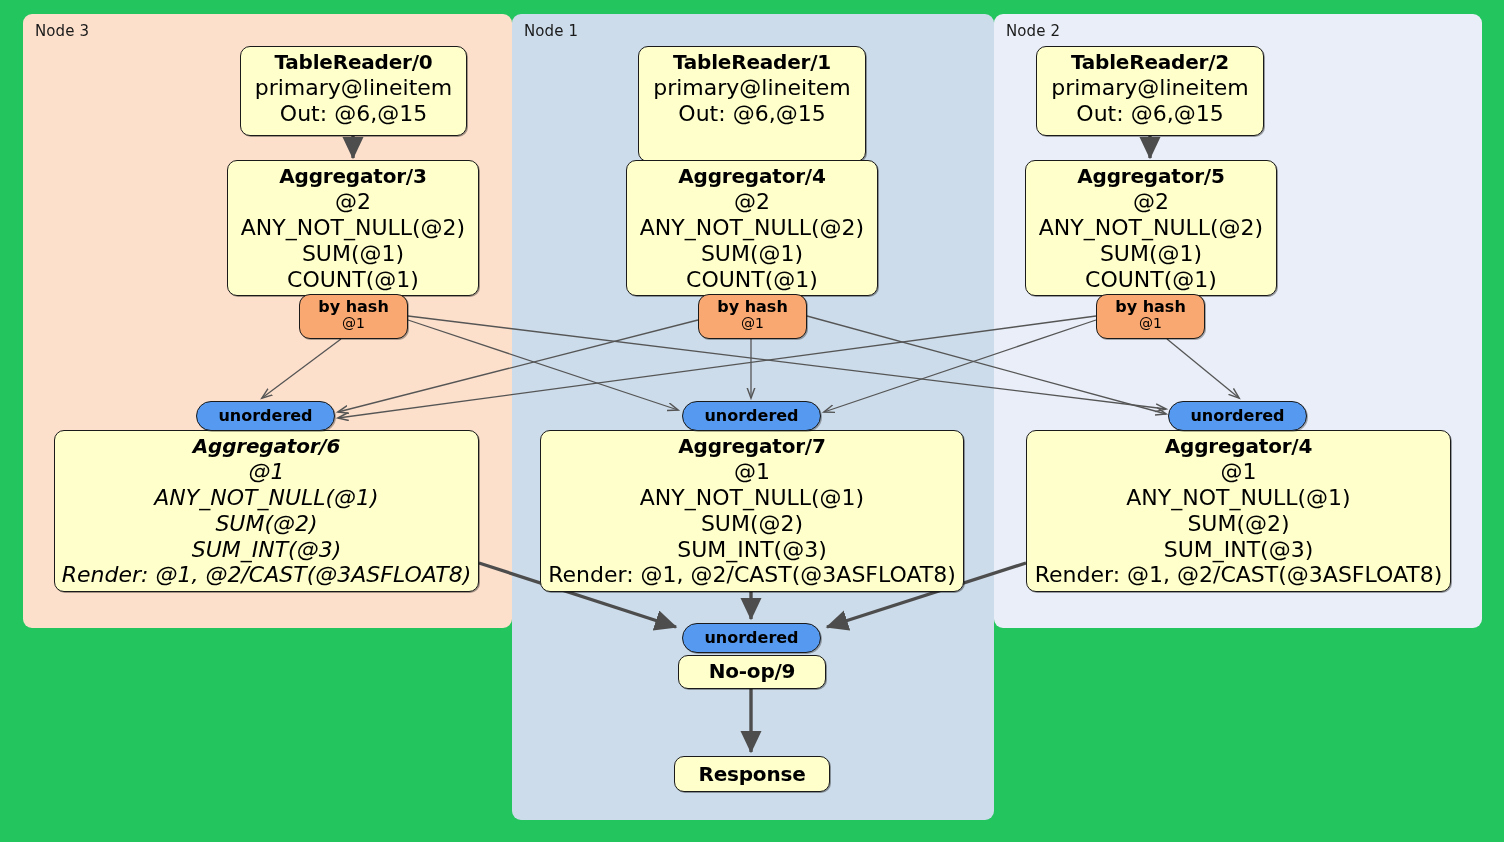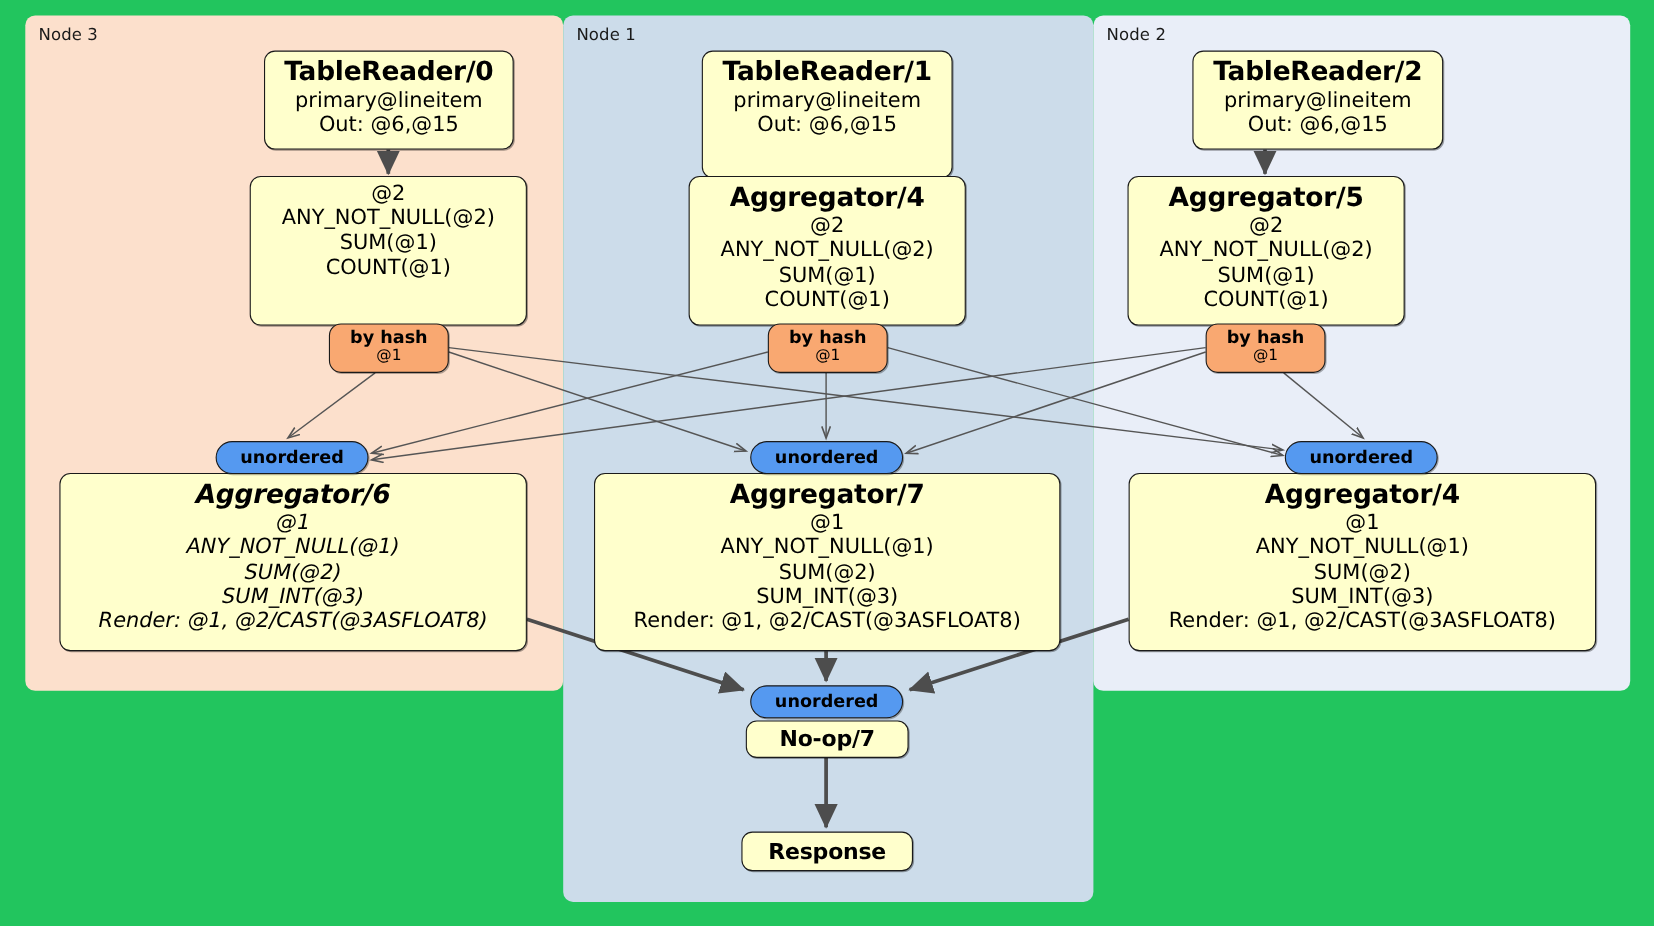--- a/index.html
+++ b/index.html
@@ -50,27 +50,27 @@
     border: 1.6px solid #1a1a1a;
     border-radius: 10px;
     text-align: center;
     color: #000000;
     line-height: 1.17;
     padding-top: 4px;
     box-shadow: 1px 1px 0 rgba(0,0,0,0.35);
   }
   .proc .title {
     font-weight: bold;
-    font-size: 24px;
+    font-size: 20px;
     letter-spacing: -0.2px;
     display: block;
     margin-bottom: 1px;
   }
   .proc .line {
-    font-size: 19px;
+    font-size: 22px;
     display: block;
     white-space: nowrap;
   }
   .proc.small .title {
     font-size: 20px;
     margin: 0;
   }
 
   
   .pill {
@@ -155,26 +155,27 @@
       <div class="proc" style="left: 240px; top: 46px; width: 227px; height: 90px;">
         <span class="title">TableReader/0</span>
         <span class="line">primary@lineitem</span>
         <span class="line">Out: @6,@15</span>
       </div>
       <div class="proc" style="left: 638px; top: 46px; width: 228px; height: 116px;">
         <span class="title">TableReader/1</span>
         <span class="line">primary@lineitem</span>
         <span class="line">Out: @6,@15</span>
       </div>
-      <div class="proc" style="left: 1036px; top: 46px; width: 228px; height: 90px; margin-left: 48px;">
+      <div class="proc" style="left: 1036px; top: 46px; width: 228px; height: 90px;">
         <span class="title">TableReader/2</span>
         <span class="line">primary@lineitem</span>
         <span class="line">Out: @6,@15</span>
       </div>
       <div class="proc" style="left: 227px; top: 160px; width: 252px; height: 136px;">
+        <span class="title">Aggregator/3</span>
         <span class="line">@2</span>
         <span class="line">ANY_NOT_NULL(@2)</span>
         <span class="line">SUM(@1)</span>
         <span class="line">COUNT(@1)</span>
       </div>
       <div class="proc" style="left: 626px; top: 160px; width: 252px; height: 136px;">
         <span class="title">Aggregator/4</span>
         <span class="line">@2</span>
         <span class="line">ANY_NOT_NULL(@2)</span>
         <span class="line">SUM(@1)</span>
@@ -205,21 +206,21 @@
       </div>
       <div class="proc" style="left: 1026px; top: 430px; width: 425px; height: 162px;">
         <span class="title">Aggregator/4</span>
         <span class="line">@1</span>
         <span class="line">ANY_NOT_NULL(@1)</span>
         <span class="line">SUM(@2)</span>
         <span class="line">SUM_INT(@3)</span>
         <span class="line">Render: @1, @2/CAST(@3ASFLOAT8)</span>
       </div>
       <div class="proc small" style="left: 678px; top: 655px; width: 148px; height: 34px; display: flex; align-items: center; justify-content: center; padding-top: 0px;">
-        <span class="title">No-op/7</span>
+        <span class="title">No-op/9</span>
       </div>
       <div class="proc small" style="left: 674px; top: 756px; width: 156px; height: 36px; display: flex; align-items: center; justify-content: center; padding-top: 1px;">
         <span class="title">Response</span>
       </div>
       <div class="pill hash" style="left: 299px; top: 294px; width: 109px; height: 45px;">
         <span class="t1">by hash</span>
         <span class="t2">@1</span>
       </div>
       <div class="pill hash" style="left: 698px; top: 294px; width: 109px; height: 45px;">
         <span class="t1">by hash</span>

